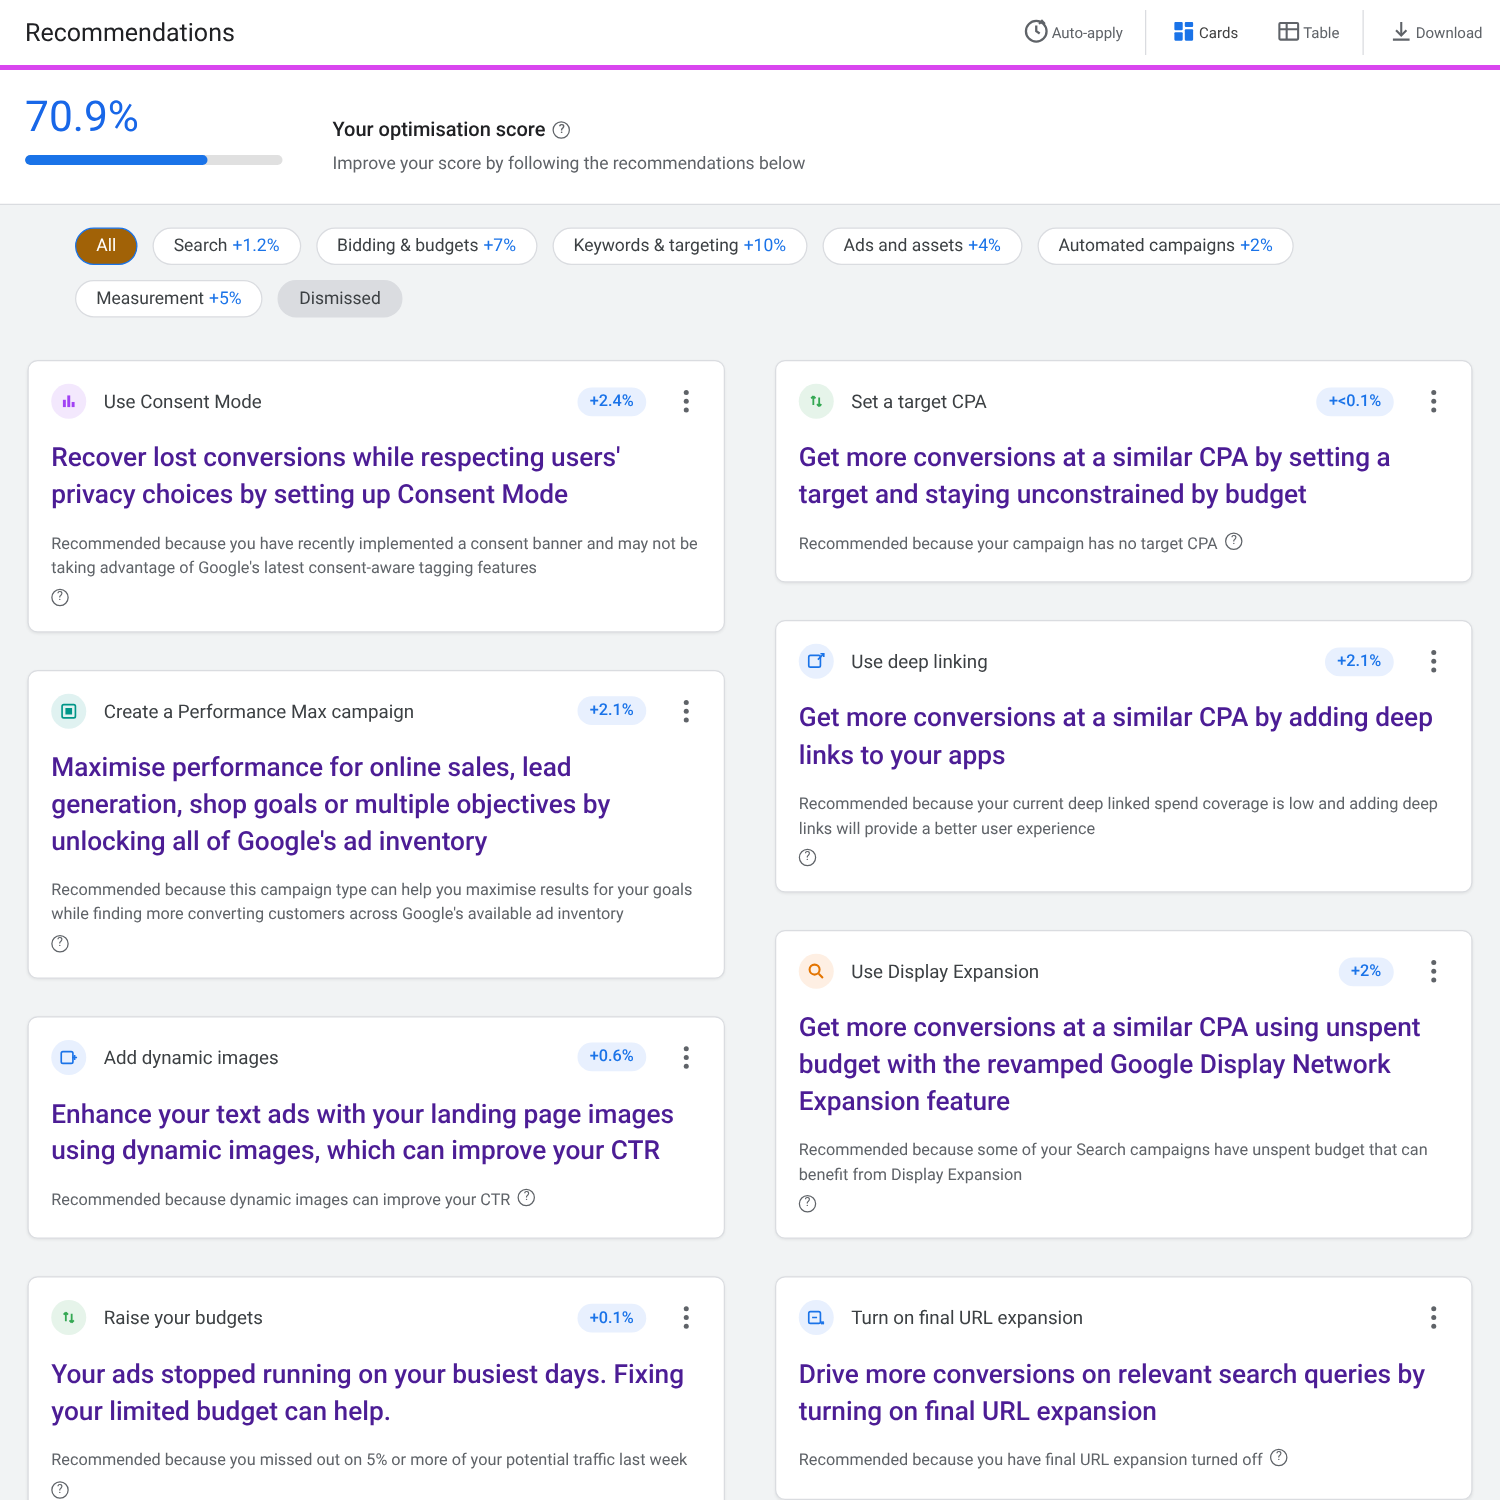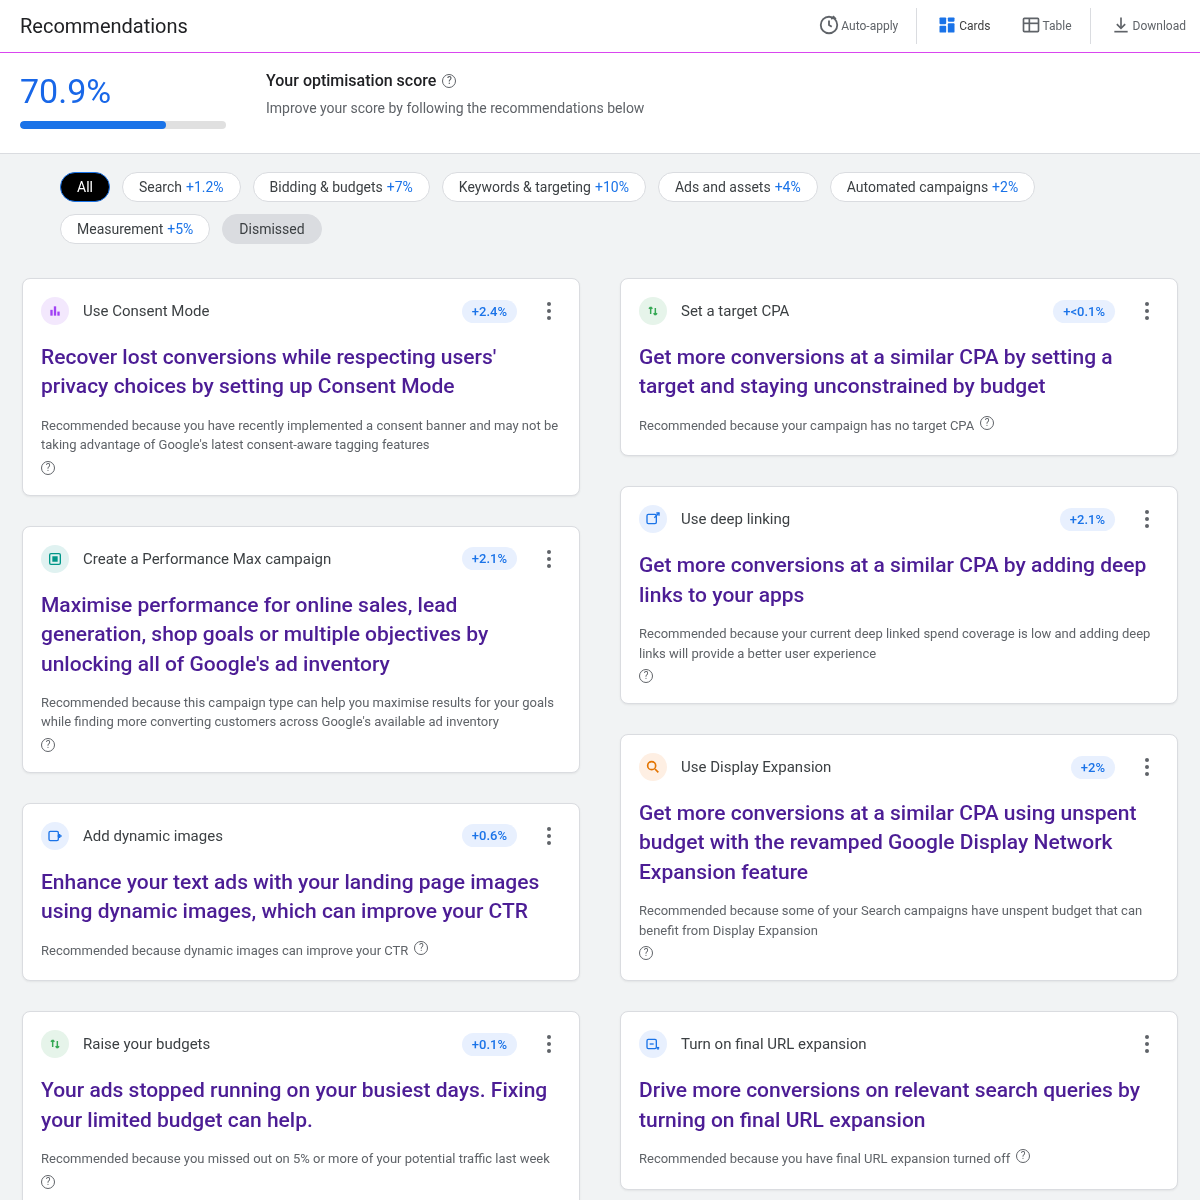--- a/index.html
+++ b/index.html
@@ -8,21 +8,21 @@
     background: #f1f3f4;
     color: #202124;
     width: 1200px;
   }
   .header {
     background: #fff;
     display: flex;
     align-items: center;
     justify-content: space-between;
     padding: 8px 0 8px 20px;
-    border-bottom: 1px solid #d946ef;
+    border-bottom: 4px solid #d946ef;
   }
   .header-title {
     font-size: 20px;
     font-weight: 400;
     color: #202124;
   }
   .header-actions {
     display: flex;
     align-items: center;
   }
@@ -55,21 +55,21 @@
     color: #1867e8;
     font-weight: 400;
   }
   .progress-outer {
     width: 206px; height: 8px; background: #e0e0e0; border-radius: 4px; margin-top: 10px; overflow:hidden;
   }
   .progress-inner {
     height: 100%; background: #1a73e8; border-radius: 4px;
   }
   .score-text-title {
-    font-size: 16px; font-weight: 500; color: #202124; display:flex; align-items:center; gap:6px;
+    font-size: 16px; font-weight: 500; color: #202124; display:flex; align-items:center; gap:6px;margin-top:20px;
   }
   .score-text-sub {
     font-size: 14px; color: #5f6368; margin-top: 10px;
   }
   .help-circle {
     width: 14px; height:14px; border:1px solid #5f6368; border-radius:50%;
     display:inline-flex; align-items:center; justify-content:center;
     font-size:10px; color:#5f6368; line-height:1;
   }
 
@@ -85,21 +85,21 @@
     border-radius: 18px;
     padding: 6px 16px;
     font-size: 14px;
     color: #3c4043;
     cursor: pointer;
     display: inline-flex;
     align-items: center;
     gap: 4px;
   }
   .chip .delta { color: #1a73e8; }
-  .chip.active { background: #000000; color: #fff; border-color: #1a73e8; align-items: flex-end; }
+  .chip.active { background: #a16207; color: #fff; border-color: #1a73e8; align-items: flex-end; }
   .chip.muted { background: #dadce0; color:#3c4043; border-color:#dadce0; }
 
   .cards {
     padding: 20px 22px 40px 22px;
     display: grid;
     grid-template-columns: 1fr 1fr;
     gap: 40px;
     align-items: start;
   }
   .col { display:flex; flex-direction:column; gap:30px; }

